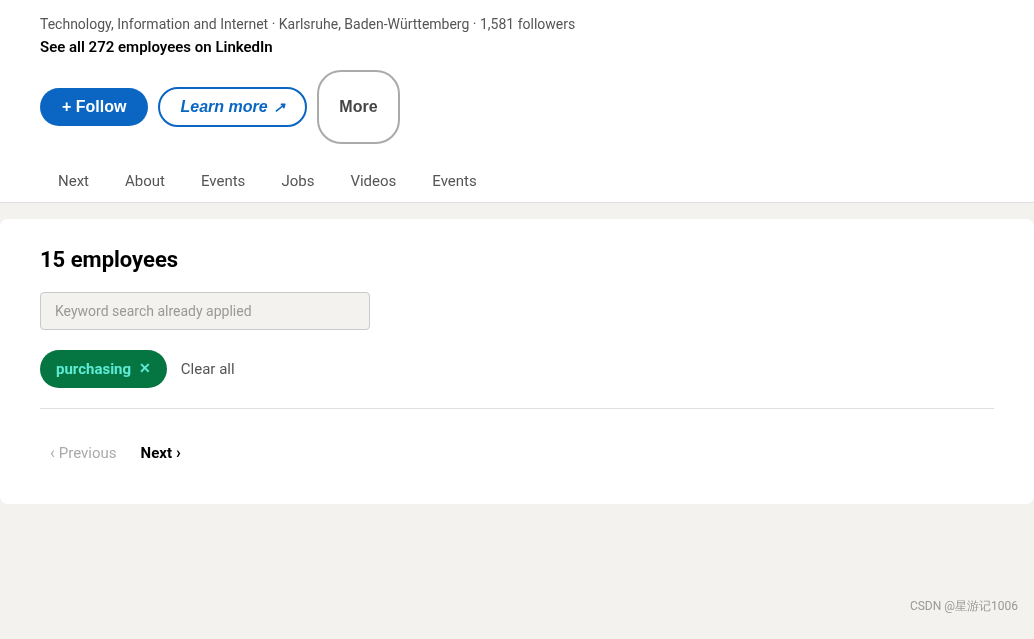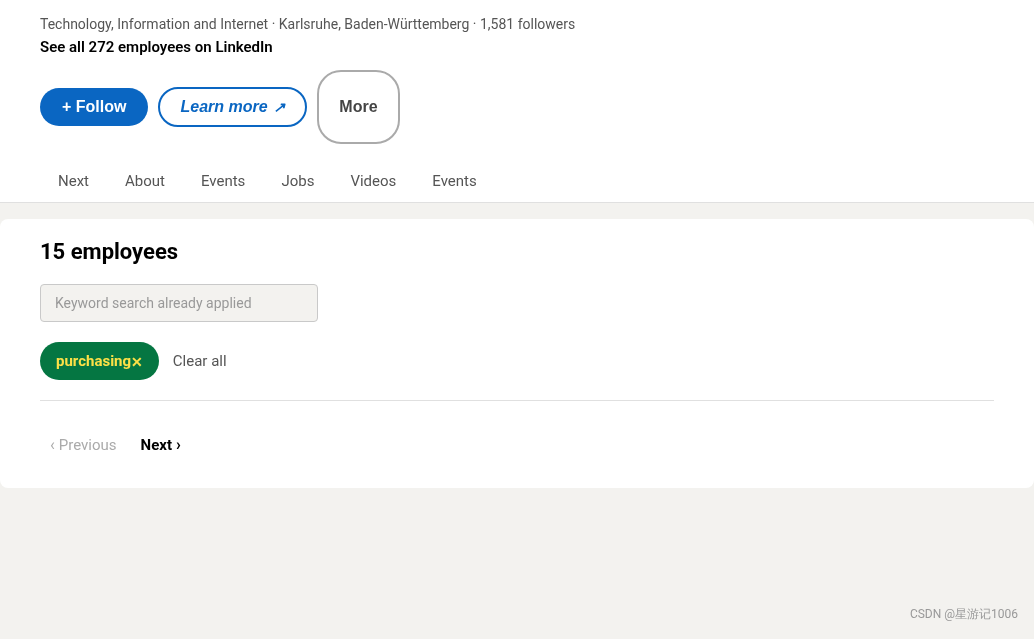--- a/index.html
+++ b/index.html
@@ -109,60 +109,61 @@
       left: 0;
       right: 0;
       height: 3px;
       background: #057642;
       border-radius: 2px 2px 0 0;
     }
 
     .main-content {
       background: #fff;
       margin: 16px 0;
-      padding: 20px 40px;
+      padding: 28px 40px;
       border-radius: 8px;
     }
 
     .employees-title {
       font-size: 22px;
       font-weight: 700;
       color: #000;
       margin-bottom: 20px;
     }
 
     .search-input-box {
-      width: 278px;
+      width: 330px;
       background: #f3f2ef;
       border: 1px solid #c9c9c9;
       border-radius: 4px;
       padding: 10px 14px;
       font-size: 14px;
       color: #999;
       margin-bottom: 20px;
       display: flex;
       align-items: center;
     }
 
     .filter-tags {
       display: flex;
       align-items: center;
       gap: 14px;
       margin-bottom: 20px;
     }
 
     .tag-purchasing {
       background: #057642;
-      color: #fde047;
+      color: #5eead4;
       border-radius: 24px;
       padding: 10px 16px;
       font-size: 15px;
       font-weight: 700;
       display: flex;
-      align-items: flex-end;
+      align-items: flex-start;
+      gap: 8px;
       cursor: pointer;
     }
 
     .tag-purchasing .close-x {
       font-size: 14px;
       font-weight: 700;
     }
 
     .clear-all {
       font-size: 15px;
@@ -203,21 +204,21 @@
       cursor: pointer;
       padding: 6px 10px;
     }
 
     .pagination .chevron {
       font-size: 16px;
     }
 
     .csdn-watermark {
       position: fixed;
-      bottom: 16px;
+      bottom: 24px;
       right: 16px;
       font-size: 12px;
       color: #999;
     }
 
     .external-icon {
       font-size: 14px;
     }
   </style>
 </head>

